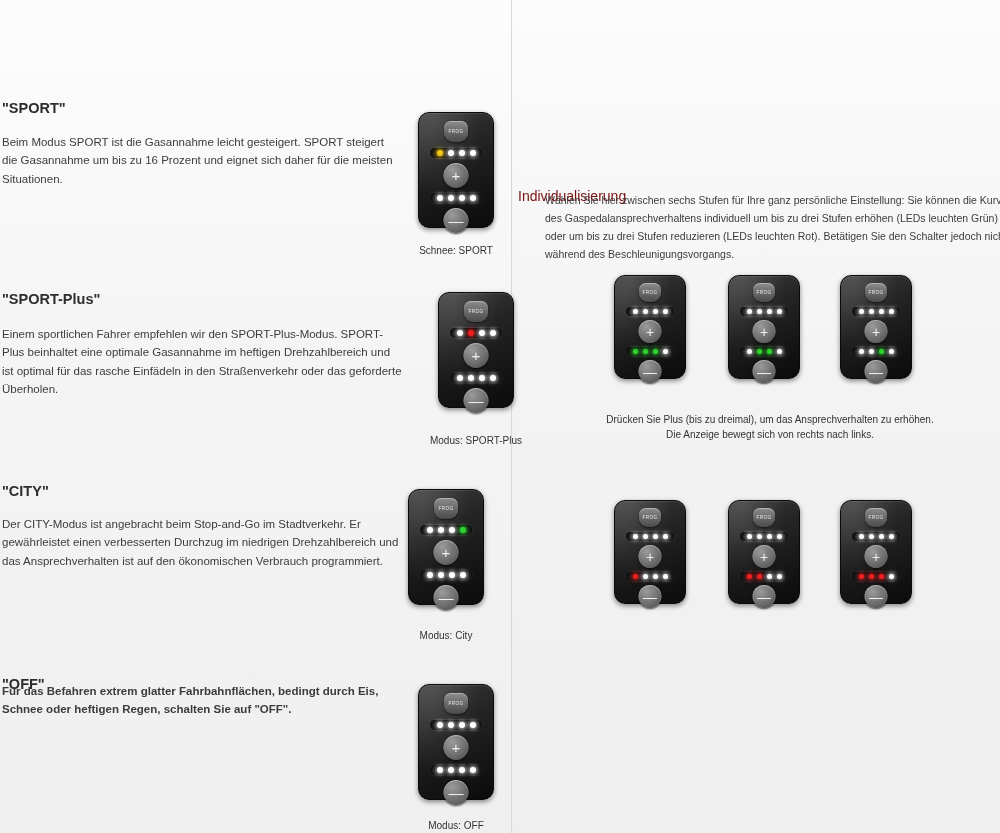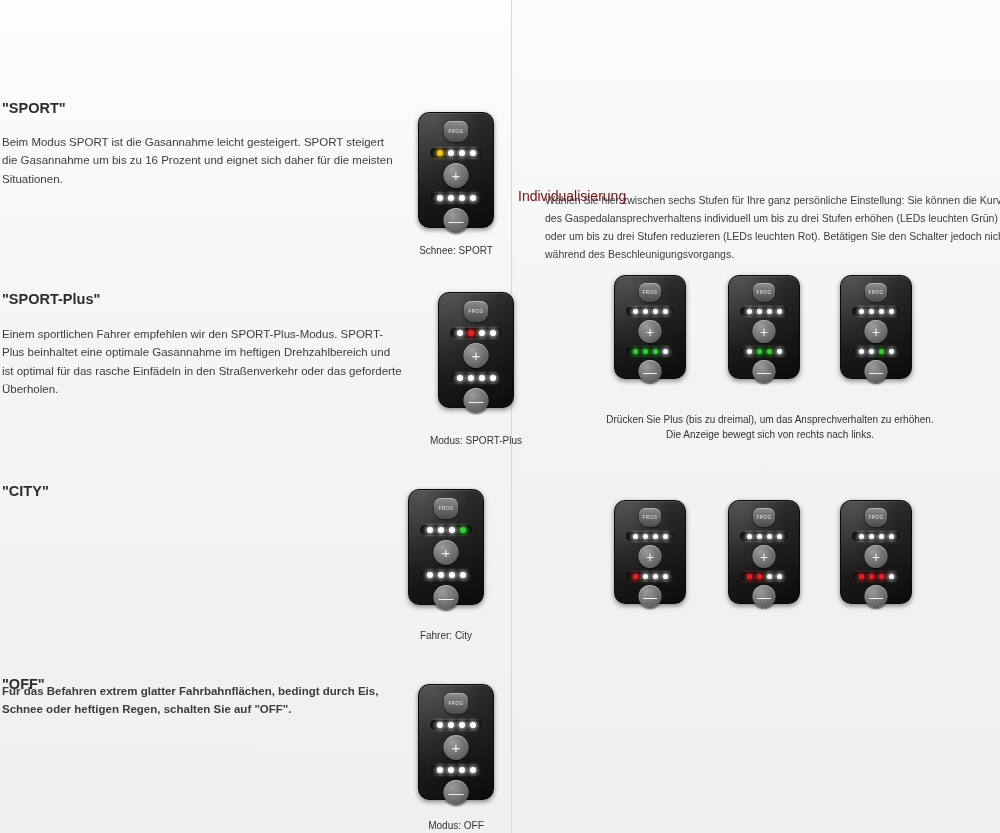--- a/index.html
+++ b/index.html
@@ -182,20 +182,21 @@
       <div class="led white"></div>
       <div class="led white"></div>
     </div>
     <div class="btn-round" style="top:95px;">
         <span>—</span>
       </div>
   </div>
   <div class="caption" style="left:408px; top:435px; width:136px;">Modus: SPORT-Plus</div>
 
   <div class="sec-title" style="top:483px;">"CITY"</div>
+  <div class="sec-body" style="top:515px;">Der CITY-Modus ist angebracht beim Stop-and-Go im Stadtverkehr. Er gewährleistet einen verbesserten Durchzug im niedrigen Drehzahlbereich und das Ansprechverhalten ist auf den ökonomischen Verbrauch programmiert.</div>
 
   <div class="device" style="left:408px; top:489px;">
     <div class="dev-inner"></div>
     <div class="frog">
         <span>FROG</span>
       </div>
     <div class="led-row" style="top:35px;">
       <div class="led white"></div>
       <div class="led white"></div>
       <div class="led white"></div>
@@ -207,21 +208,21 @@
     <div class="led-row" style="top:80px;">
       <div class="led white"></div>
       <div class="led white"></div>
       <div class="led white"></div>
       <div class="led white"></div>
     </div>
     <div class="btn-round" style="top:95px;">
         <span>—</span>
       </div>
   </div>
-  <div class="caption" style="left:378px; top:630px; width:136px;">Fahrer: City</div>
+  <div class="caption" style="left:378px; top:630px; width:136px;">Modus: City</div>
 
   <div class="sec-title" style="top:676px;">"OFF"</div>
   <div class="sec-body" style="top:682px;font-weight:bold;">Für das Befahren extrem glatter Fahrbahnflächen, bedingt durch Eis, Schnee oder heftigen Regen, schalten Sie auf "OFF".</div>
 
   <div class="device" style="left:418px; top:684px;">
     <div class="dev-inner"></div>
     <div class="frog">
         <span>FROG</span>
       </div>
     <div class="led-row" style="top:35px;">

